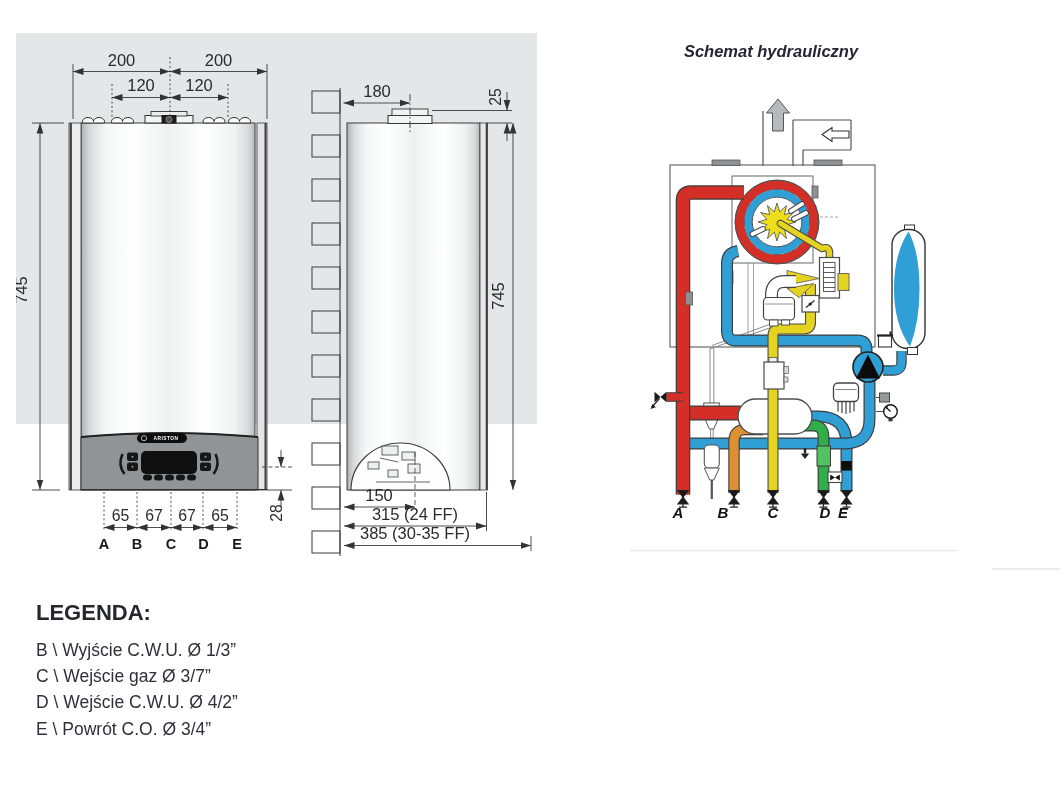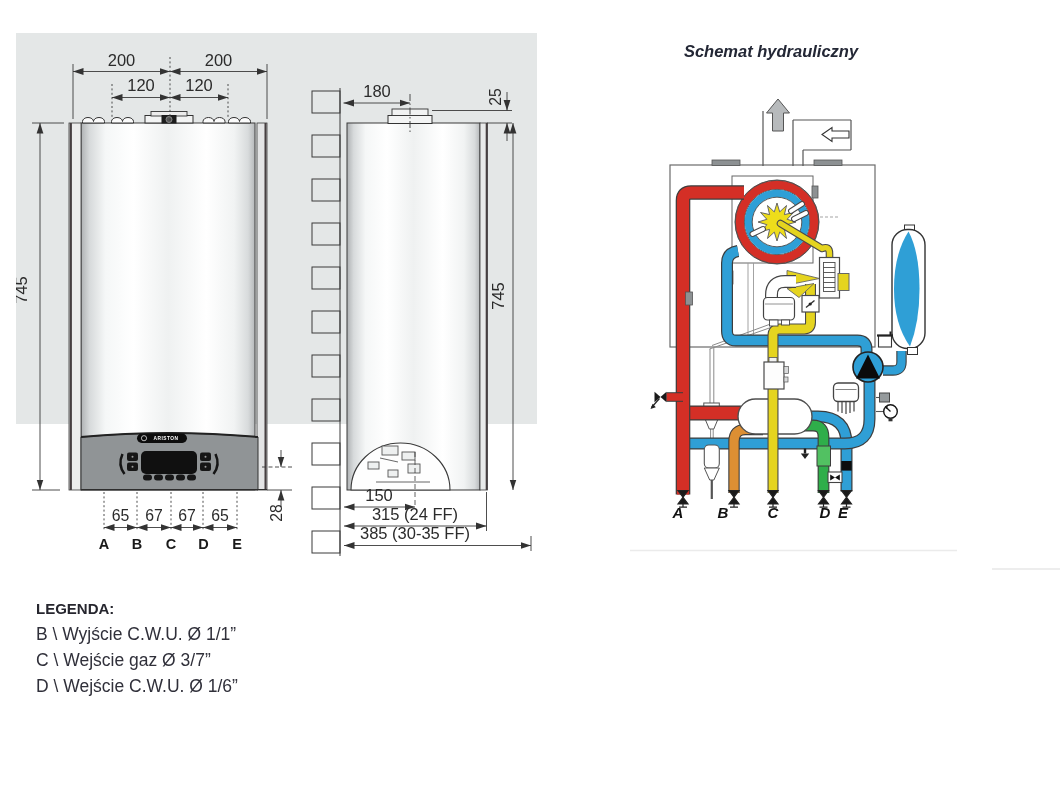--- a/index.html
+++ b/index.html
@@ -11,21 +11,21 @@
   #drawing-panel{left:16px;top:33px;width:521px;height:391px;background:#e4e7e7;}
   #schematic-block{left:628px;top:30px;width:332px;height:532px;font-style:italic;}
   svg text{font-family:"Liberation Sans",sans-serif;fill:#2b2b2b;}
   text.dim{font-size:15.8px;}
   text.dim-big{font-size:16.5px;}
   text.port-letter{font-size:14.5px;font-weight:bold;fill:#1a1a1a;}
   text.schem-letter{font-size:15px;font-weight:bold;fill:#111;}
   text.schem-title{font-size:16.5px;font-weight:bold;fill:#232735;}
   text.brand{font-size:4.8px;font-weight:bold;fill:#ffffff;letter-spacing:.5px;}
   #legend-block{left:36px;top:600px;color:#30303a;}
-  #legend-block .legend-heading{font-size:15px;font-weight:bold;color:#26262e;margin-bottom:4px;}
+  #legend-block .legend-heading{font-size:22px;font-weight:bold;color:#26262e;margin-bottom:11px;}
   #legend-block .legend-item{font-size:17.5px;line-height:26.2px;white-space:pre;}
   #faint-line-2{left:992px;top:568px;width:68px;height:2px;background:#ededed;}
 </style>
 </head>
 <body>
 
 <div id="drawing-panel" class="abs">
 <svg width="521" height="524" viewBox="16 33 521 524">
   <defs>
     <linearGradient id="bodyGrad" x1="0" y1="0" x2="1" y2="0">
@@ -406,18 +406,19 @@
   <text class="schem-letter" x="678" y="518" text-anchor="middle">A</text>
   <text class="schem-letter" x="723" y="518" text-anchor="middle">B</text>
   <text class="schem-letter" x="773" y="518" text-anchor="middle">C</text>
   <text class="schem-letter" x="825" y="518" text-anchor="middle">D</text>
   <text class="schem-letter" x="843" y="518" text-anchor="middle">E</text>
 </svg>
 </div>
 
 <div id="legend-block" class="abs">
   <div class="legend-heading">LEGENDA:</div>
-  <div class="legend-item">B \ Wyjście C.W.U. Ø 1/1”</div>
+  <div class="legend-item">B \ Wyjście C.W.U. Ø 1/3”</div>
   <div class="legend-item">C \ Wejście gaz Ø 3/7”</div>
-  <div class="legend-item">D \ Wejście C.W.U. Ø 1/6”</div>
+  <div class="legend-item">D \ Wejście C.W.U. Ø 4/2”</div>
+  <div class="legend-item">E \ Powrót C.O. Ø 3/4”</div>
 </div>
 
 <div id="faint-line-2" class="abs"></div>
 
 </body></html>

